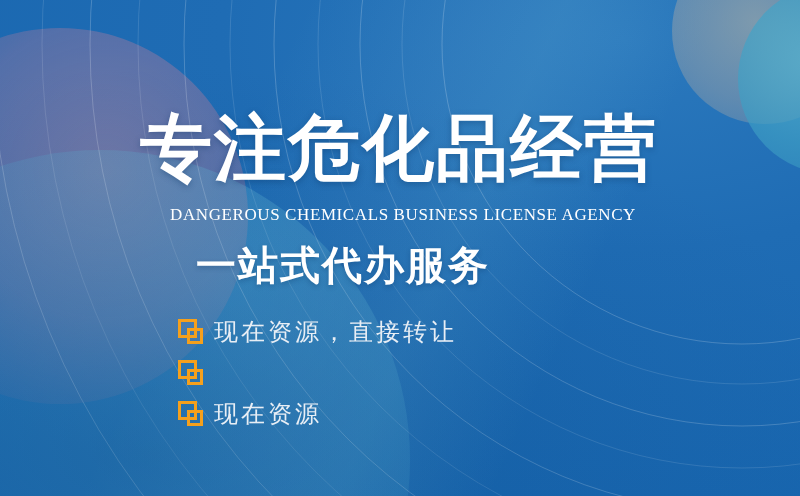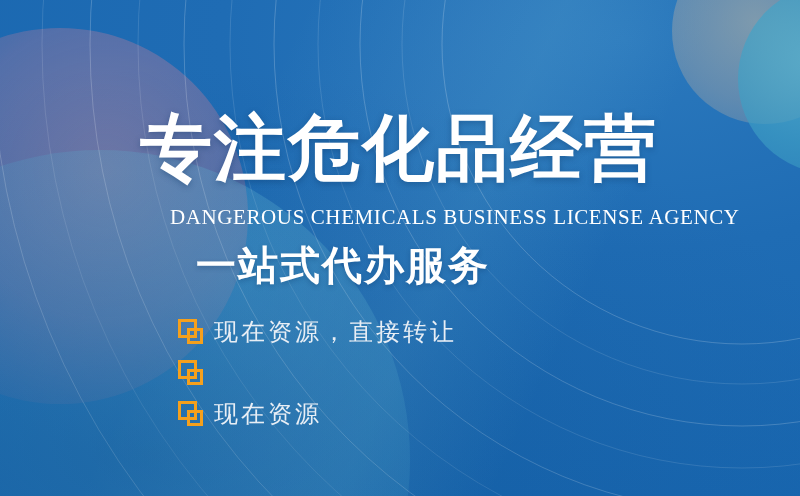--- a/index.html
+++ b/index.html
@@ -128,21 +128,21 @@
     color: #ffffff;
     letter-spacing: 2px;
     white-space: nowrap;
     text-shadow: 0 2px 6px rgba(10,50,95,0.35);
   }
   .subtitle-en {
     position: absolute;
     left: 170px;
     top: 205px;
     font-family: "Liberation Serif", "DejaVu Serif", serif;
-    font-size: 21px;
+    font-size: 17px;
     font-weight: normal;
     color: #ffffff;
     letter-spacing: 0.6px;
     white-space: nowrap;
   }
   .subtitle-cn {
     position: absolute;
     left: 196px;
     top: 243px;
     font-family: "DejaVu Sans", "Liberation Sans", sans-serif;

